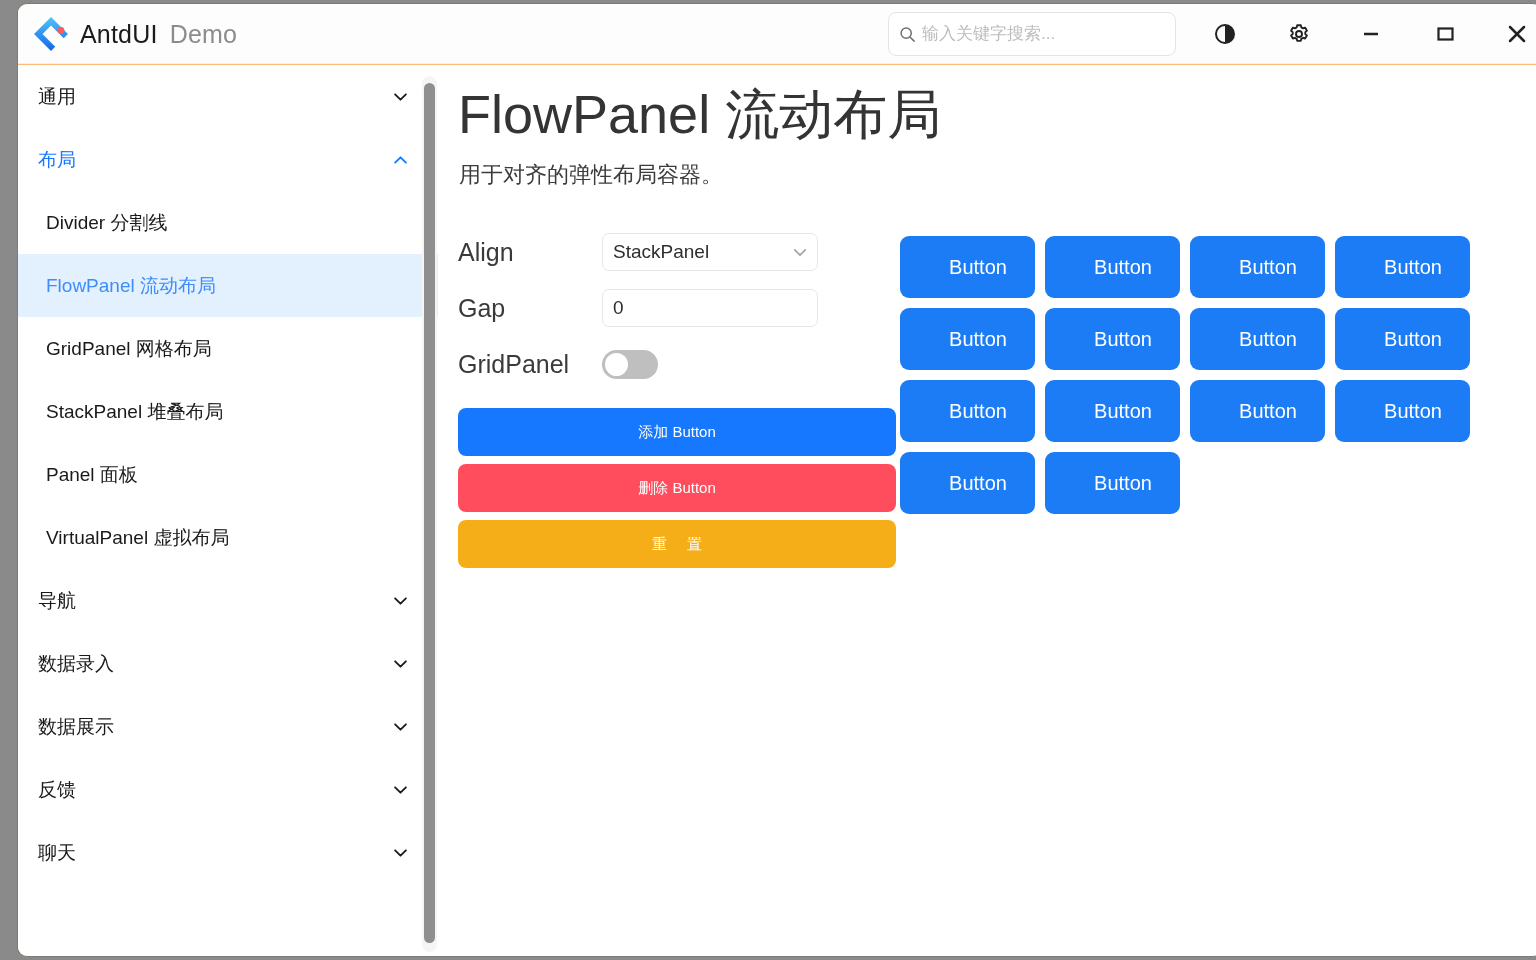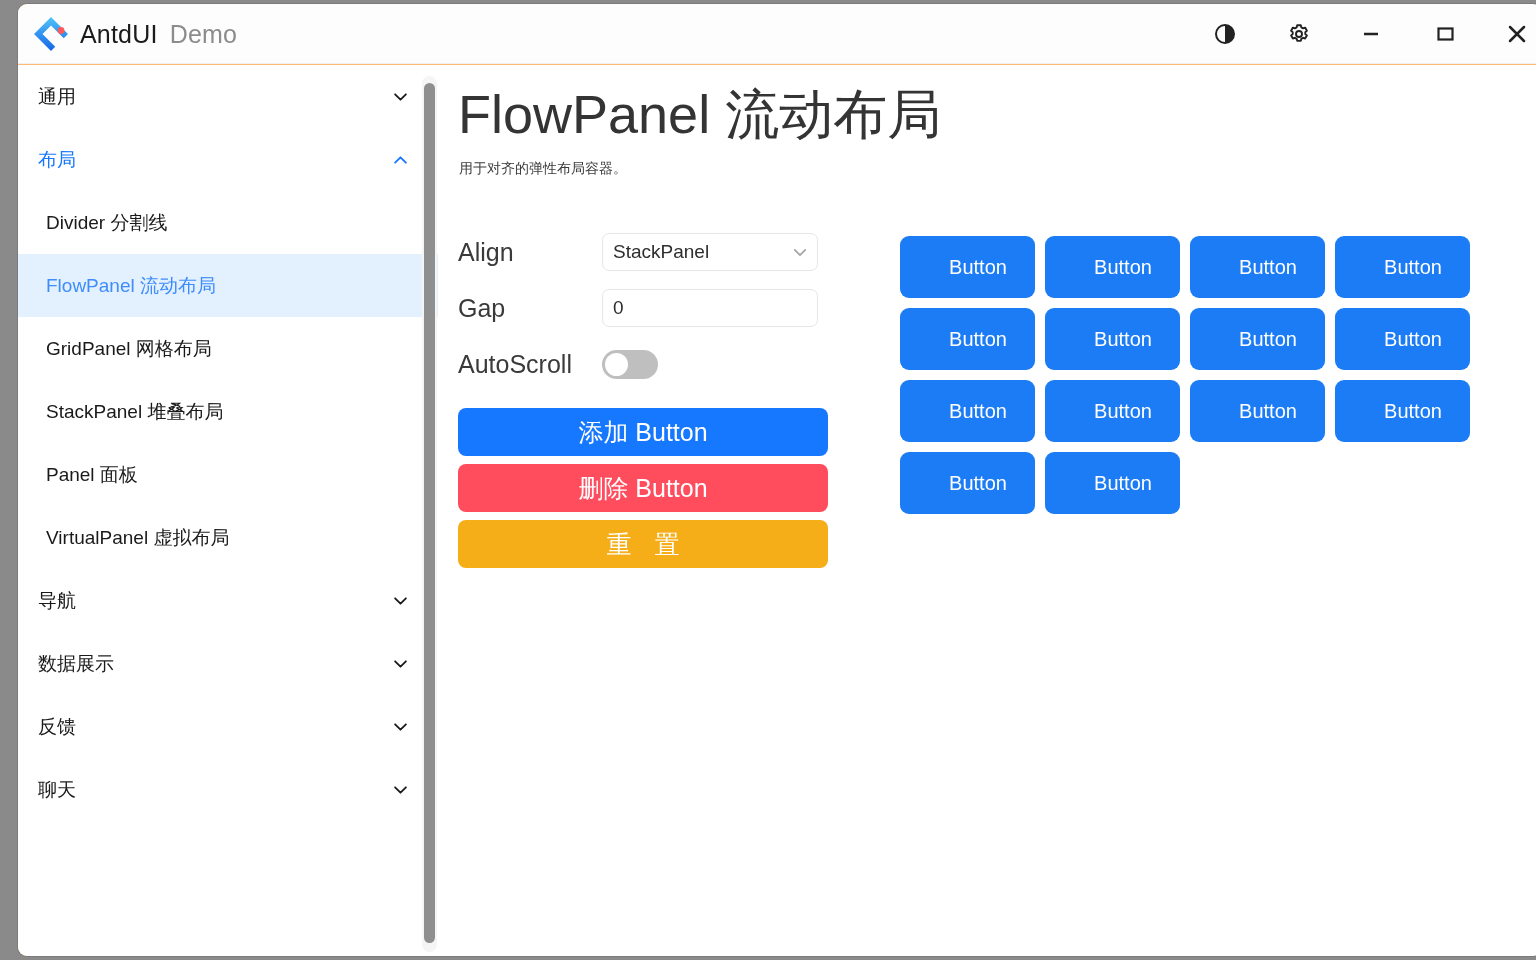--- a/index.html
+++ b/index.html
@@ -184,21 +184,21 @@
     top: 14px;
     font-size: 54px;
     font-weight: 400;
     color: #343434;
     white-space: nowrap;
   }
   #page-subtitle {
     position: absolute;
     left: 21px;
     top: 95px;
-    font-size: 14px;
+    font-size: 22px;
     color: #3b3b3b;
   }
 
   
   #controls { position: absolute; left: 20px; top: 159px; width: 370px; }
 
   .ctl-row {
     position: relative;
     display: flex;
     align-items: center;
@@ -252,28 +252,28 @@
   #toggle-autoscroll .knob {
     position: absolute;
     left: 3px; top: 3px;
     width: 23px; height: 23px;
     border-radius: 50%;
     background: #ffffff;
   }
 
   .action-btn {
     display: block;
-    width: 370px;
+    width: 438px;
     height: 48px;
     margin-top: 8px;
     border: none;
     border-radius: 8px;
     color: #ffffff;
     font-family: inherit;
-    font-size: 25px;
+    font-size: 15px;
     cursor: pointer;
   }
   #btn-add    { background: #1677ff; margin-top: 16px; }
   #btn-remove { background: #ff4d5e; }
   #btn-reset  { background: #f5ad18; letter-spacing: 8px; text-indent: 8px; }
 
   
   #flow-panel {
     position: absolute;
     left: 462px;
@@ -314,20 +314,27 @@
         </defs>
         <g transform="rotate(45 17 17)">
           <path d="M5 5 H29 V11 H11 V23 H29 V29 H5 Z" fill="url(#lg)"></path>
         </g>
         <circle cx="27" cy="13.5" r="3.4" fill="#ff5b5b"></circle>
       </svg>
       <span id="brand-title">AntdUI</span>
       <span id="brand-sub">Demo</span>
     </div>
 
+    <div id="search-box">
+      <svg id="search-icon" viewBox="0 0 18 18">
+        <circle cx="7.6" cy="7.6" r="5.4" fill="none" stroke="#707070" stroke-width="1.6"></circle>
+        <line x1="11.6" y1="11.6" x2="16" y2="16" stroke="#707070" stroke-width="1.6" stroke-linecap="round"></line>
+      </svg>
+      <input id="search-input" type="text" placeholder="输入关键字搜索..." style="">
+    </div>
 
     <button id="btn-theme" class="win-btn">
       <svg width="24" height="24" viewBox="0 0 24 24">
         <circle cx="12" cy="12" r="9" fill="none" stroke="#222" stroke-width="2"></circle>
         <path d="M12 3 A9 9 0 0 1 12 21 Z" fill="#222"></path>
       </svg>
     </button>
 
     <button id="btn-settings" class="win-btn">
       <svg width="24" height="24" viewBox="0 0 24 24">
@@ -381,20 +388,26 @@
     <div class="nav-item">Panel 面板</div>
     <div class="nav-item">VirtualPanel 虚拟布局</div>
 
     <div class="nav-group">
       <span class="label">导航</span>
       <svg class="chev" viewBox="0 0 16 10" style="transform:translateY(-50%)">
         <polyline points="2,2 8,8 14,2" fill="none" stroke="#1a1a1a" stroke-width="2" stroke-linecap="round" stroke-linejoin="round"></polyline>
       </svg>
     </div>
 
+    <div class="nav-group">
+      <span class="label">数据录入</span>
+      <svg class="chev" viewBox="0 0 16 10" style="transform:translateY(-50%)">
+        <polyline points="2,2 8,8 14,2" fill="none" stroke="#1a1a1a" stroke-width="2" stroke-linecap="round" stroke-linejoin="round"></polyline>
+      </svg>
+    </div>
 
     <div class="nav-group">
       <span class="label">数据展示</span>
       <svg class="chev" viewBox="0 0 16 10" style="transform:translateY(-50%)">
         <polyline points="2,2 8,8 14,2" fill="none" stroke="#1a1a1a" stroke-width="2" stroke-linecap="round" stroke-linejoin="round"></polyline>
       </svg>
     </div>
 
     <div class="nav-group">
       <span class="label">反馈</span>
@@ -431,21 +444,21 @@
           </svg>
         </div>
       </div>
 
       <div class="ctl-row">
         <span class="ctl-label">Gap</span>
         <input id="gap-input" type="text" value="0" style="">
       </div>
 
       <div class="ctl-row">
-        <span class="ctl-label">AutoScroll</span>
+        <span class="ctl-label">GridPanel</span>
         <button id="toggle-autoscroll">
           <span class="knob"></span>
         </button>
       </div>
 
       <button id="btn-add" class="action-btn">添加 Button</button>
       <button id="btn-remove" class="action-btn">删除 Button</button>
       <button id="btn-reset" class="action-btn">重 置</button>
     </div>
 

